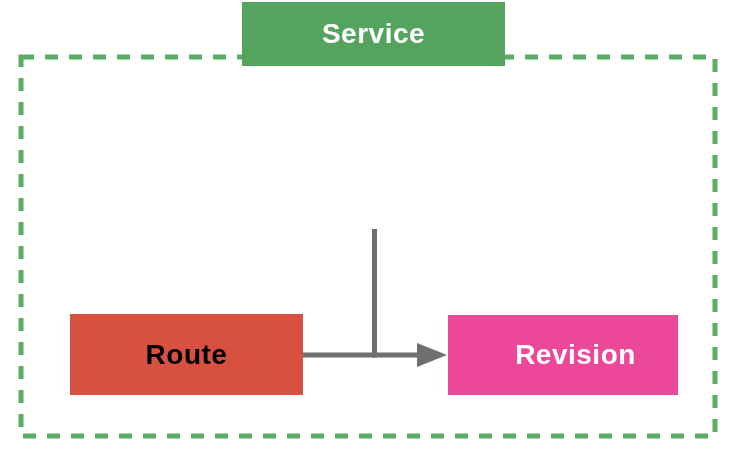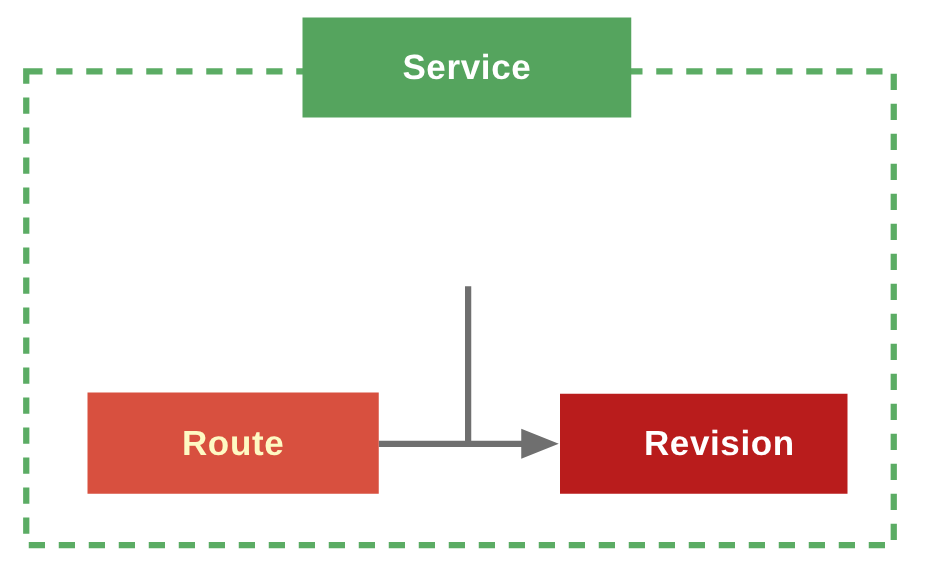--- a/index.html
+++ b/index.html
@@ -30,21 +30,21 @@
     box-sizing: border-box;
   }
   .node .label {
     color: #ffffff;
     font-size: 28px;
     font-weight: 700;
     letter-spacing: 0.5px;
     line-height: 1;
     user-select: none;
   }
-  .node-service       { left: 242px; top: 14px;  width: 263px; height: 80px; }
+  .node-service       { left: 242px; top: 2px;  width: 263px; height: 64px; }
   .node-configuration { left: 242px; top: 148px; width: 263px; height: 81px; }
   .node-route         { left: 70px;  top: 314px; width: 233px; height: 81px; }
   .node-revision      { left: 448px; top: 315px; width: 230px; height: 80px; }
 </style>
 </head>
 <body>
 
 <div class="canvas">
 
   <svg class="connectors-layer" viewBox="0 0 740 456" xmlns="http://www.w3.org/2000/svg">
@@ -57,20 +57,20 @@
 
     <polygon points="447,355 417,343 417,367" fill="#6F6F6F"></polygon>
   </svg>
 
   <div class="node node-service" style="background-color: rgb(85, 164, 94);">
     <span class="label" style="color: rgb(255, 255, 255);">Service</span>
   </div>
 
 
   <div class="node node-route" style="background-color: rgb(216, 80, 63);">
-    <span class="label" style="color: #fef9c3;">Route</span>
+    <span class="label" style="color: #000000;">Route</span>
   </div>
 
-  <div class="node node-revision" style="background-color: #b91c1c; padding-left: 25px;">
+  <div class="node node-revision" style="background-color: #ec4899; padding-left: 25px;">
     <span class="label" style="color: rgb(255, 255, 255);">Revision</span>
   </div>
 
 </div>
 
 </body></html>

